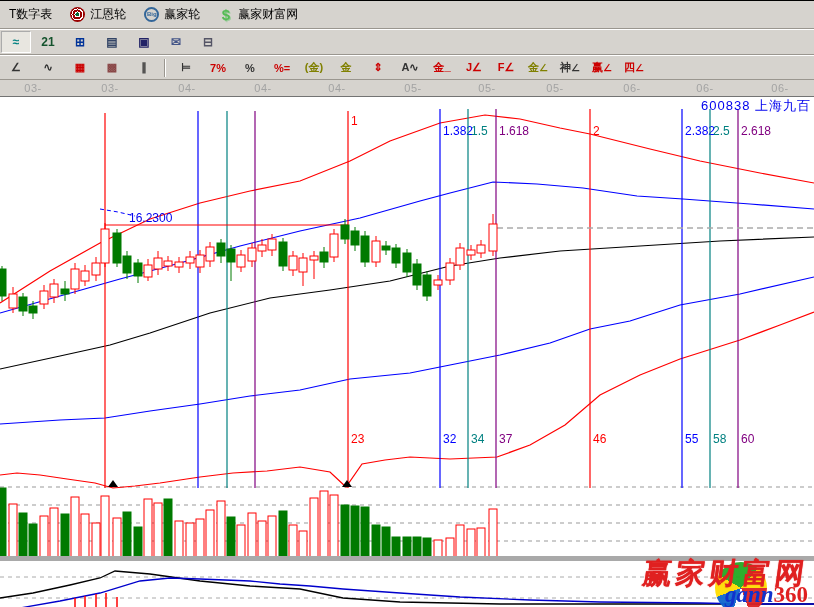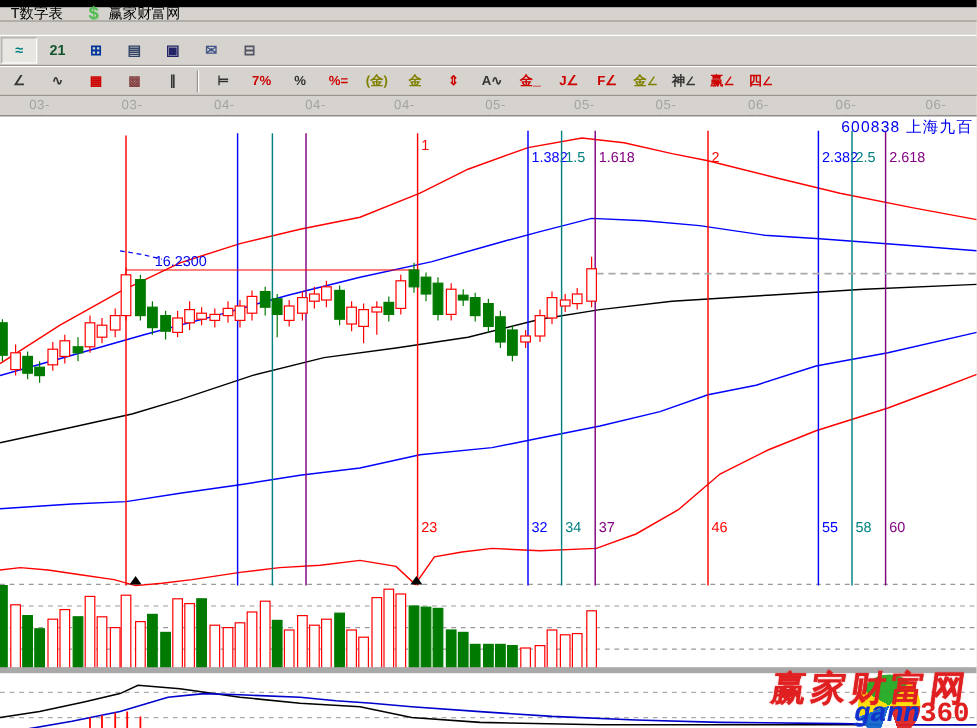--- a/index.html
+++ b/index.html
@@ -1,21 +1,21 @@
 <!DOCTYPE html>
 <html><head>
 <meta charset="utf-8">
 <style>
   html,body{margin:0;padding:0;}
   body{width:814px;height:607px;position:relative;overflow:hidden;
        font-family:"Liberation Sans",sans-serif;background:#d6d3ce;font-size:12px;}
   .row{position:absolute;left:0;right:0;display:flex;align-items:center;
        border-bottom:1px solid #9a968f;box-sizing:border-box;background:#d6d3ce;}
   
-  .menubar{top:0;height:18px;border-top:6px solid #000000;}
+  .menubar{top:0;height:29px;border-top:1px solid #000000;}
   .mitem{display:flex;align-items:center;gap:5px;padding:0 9px;height:100%;cursor:default;color:#000;}
   .micon{width:15px;height:15px;display:inline-flex;align-items:center;justify-content:center;flex:0 0 auto;}
   .icon-target{border-radius:50%;background:radial-gradient(circle,#063 0 2px,#fff 2px 3px,#900 3px 5px,#fff 5px 6px,#900 6px 8px);}
   .icon-bigwheel{border-radius:50%;border:2px solid #369;color:#369;font-size:6px;font-weight:bold;width:11px;height:11px;line-height:11px;text-align:center;}
   .icon-hexagon{clip-path:polygon(50% 0,95% 25%,95% 75%,50% 100%,5% 75%,5% 25%);background:radial-gradient(circle,#00c 0 2px,#fff 2px 3px,#00c 3px 5px,#fff 5px 6px,#b00 6px);}
   .icon-dollar{color:#5b5;font-weight:bold;font-size:15px;text-shadow:1px 1px 0 #9c9;}
   
   .toolbar2{top:29px;height:26px;border-top:1px solid #fff;}
   .toolbar3{top:55px;height:25px;border-top:1px solid #fff;}
   .tbtn{min-width:24px;height:20px;margin:0 1px;display:inline-flex;align-items:center;justify-content:center;
@@ -29,30 +29,38 @@
   .chartarea{position:absolute;top:96px;left:0;width:814px;height:511px;background:#fff;border-top:1px solid #737373;}
   .stocklabel{position:absolute;top:0px;right:3px;color:#0000ee;font-size:13px;letter-spacing:1px;z-index:5;}
   svg{position:absolute;left:0;top:0;}
   
   .watermark{position:absolute;right:6px;bottom:0px;z-index:6;pointer-events:none;white-space:nowrap;}
   .wm-wheel{position:absolute;left:72px;top:8px;width:52px;height:52px;border-radius:50%;opacity:.95;
     background:conic-gradient(#2a2 0 40deg,#fd0 40deg 90deg,#d22 90deg 160deg,#fff 160deg 200deg,#16c 200deg 250deg,#fd0 250deg 300deg,#2a2 300deg);}
   .wm-site{position:relative;color:#e02020;font-size:29px;font-weight:bold;transform:skewX(-8deg);
     font-family:"Liberation Serif",serif;letter-spacing:4px;text-shadow:0 0 1px #e02020;}
   .wm-brand{position:relative;margin-top:-12px;text-align:right;font-style:italic;font-weight:bold;font-size:23px;
-    font-family:Liberation Mono, monospace;}
+    font-family:Liberation Serif, serif;}
   .wm-brand .g{color:#1133cc;}
   .wm-brand .n{color:#e02020;font-style:normal;}
 </style>
 </head>
 <body>
 
 <div class="row menubar" id="menubar">
     <span class="mitem">
       <span>T数字表</span>
+    </span>
+    <span class="mitem">
+      <span class="micon icon-target"></span>
+      <span>江恩轮</span>
+    </span>
+    <span class="mitem">
+      <span class="micon icon-bigwheel">Big</span>
+      <span>赢家轮</span>
     </span>
     <span class="mitem">
       <span class="micon icon-dollar">$</span>
       <span>赢家财富网</span>
     </span>
   </div>
 <div class="row toolbar2" id="toolbar2">
     <span class="tbtn pressed" style="color: rgb(0, 128, 128);">≈</span>
     <span class="tbtn" style="color: #14532d;">21</span>
     <span class="tbtn" style="color: rgb(0, 51, 153);">⊞</span>

